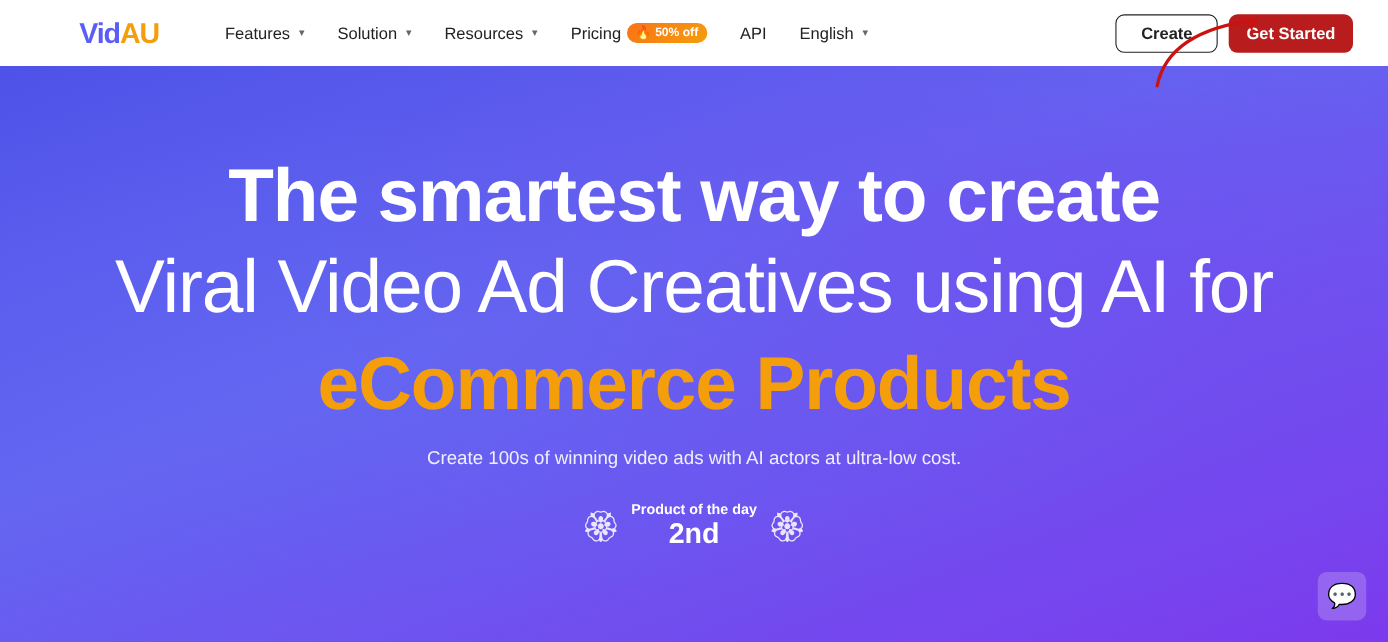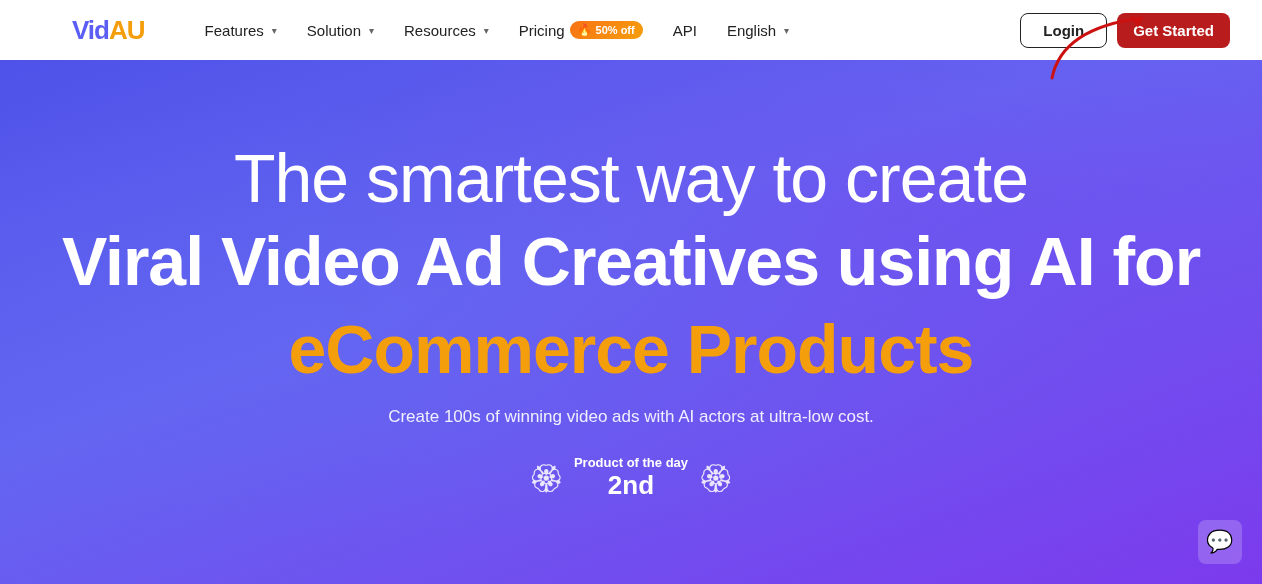--- a/index.html
+++ b/index.html
@@ -112,28 +112,28 @@
     .hero-content {
       position: relative;
       z-index: 2;
       display: flex;
       flex-direction: column;
       align-items: center;
       gap: 12px;
     }
     .hero-title-line1 {
       font-size: 68px;
-      font-weight: 400;
+      font-weight: 700;
       color: #fff;
       line-height: 1.05;
       letter-spacing: -1px;
     }
     .hero-title-line2 {
       font-size: 68px;
-      font-weight: 700;
+      font-weight: 400;
       color: #fff;
       line-height: 1.05;
       letter-spacing: -1px;
     }
     .hero-subtitle-yellow {
       font-size: 68px;
       font-weight: 900;
       color: #f59e0b;
       line-height: 1.05;
       letter-spacing: -1px;
@@ -223,21 +223,21 @@
     </div>
     <div class="nav-link">
       <span>API</span>
     </div>
     <div class="nav-link">
       <span>English</span>
       <span class="chevron">▾</span>
     </div>
   </div>
   <div class="nav-right">
-    <button class="btn-login">Login</button>
+    <button class="btn-login">Create</button>
     <button class="btn-get-started">Get Started</button>
   </div>
 </nav>
 
 <div class="arrow-annotation">
   <svg class="arrow-svg" viewBox="0 0 120 80" fill="none" xmlns="http://www.w3.org/2000/svg">
     <path d="M10 70 Q20 20 100 10" stroke="#cc1111" stroke-width="3" fill="none" stroke-linecap="round"></path>
     <polygon points="100,10 88,8 96,20" fill="#cc1111"></polygon>
   </svg>
 </div>

